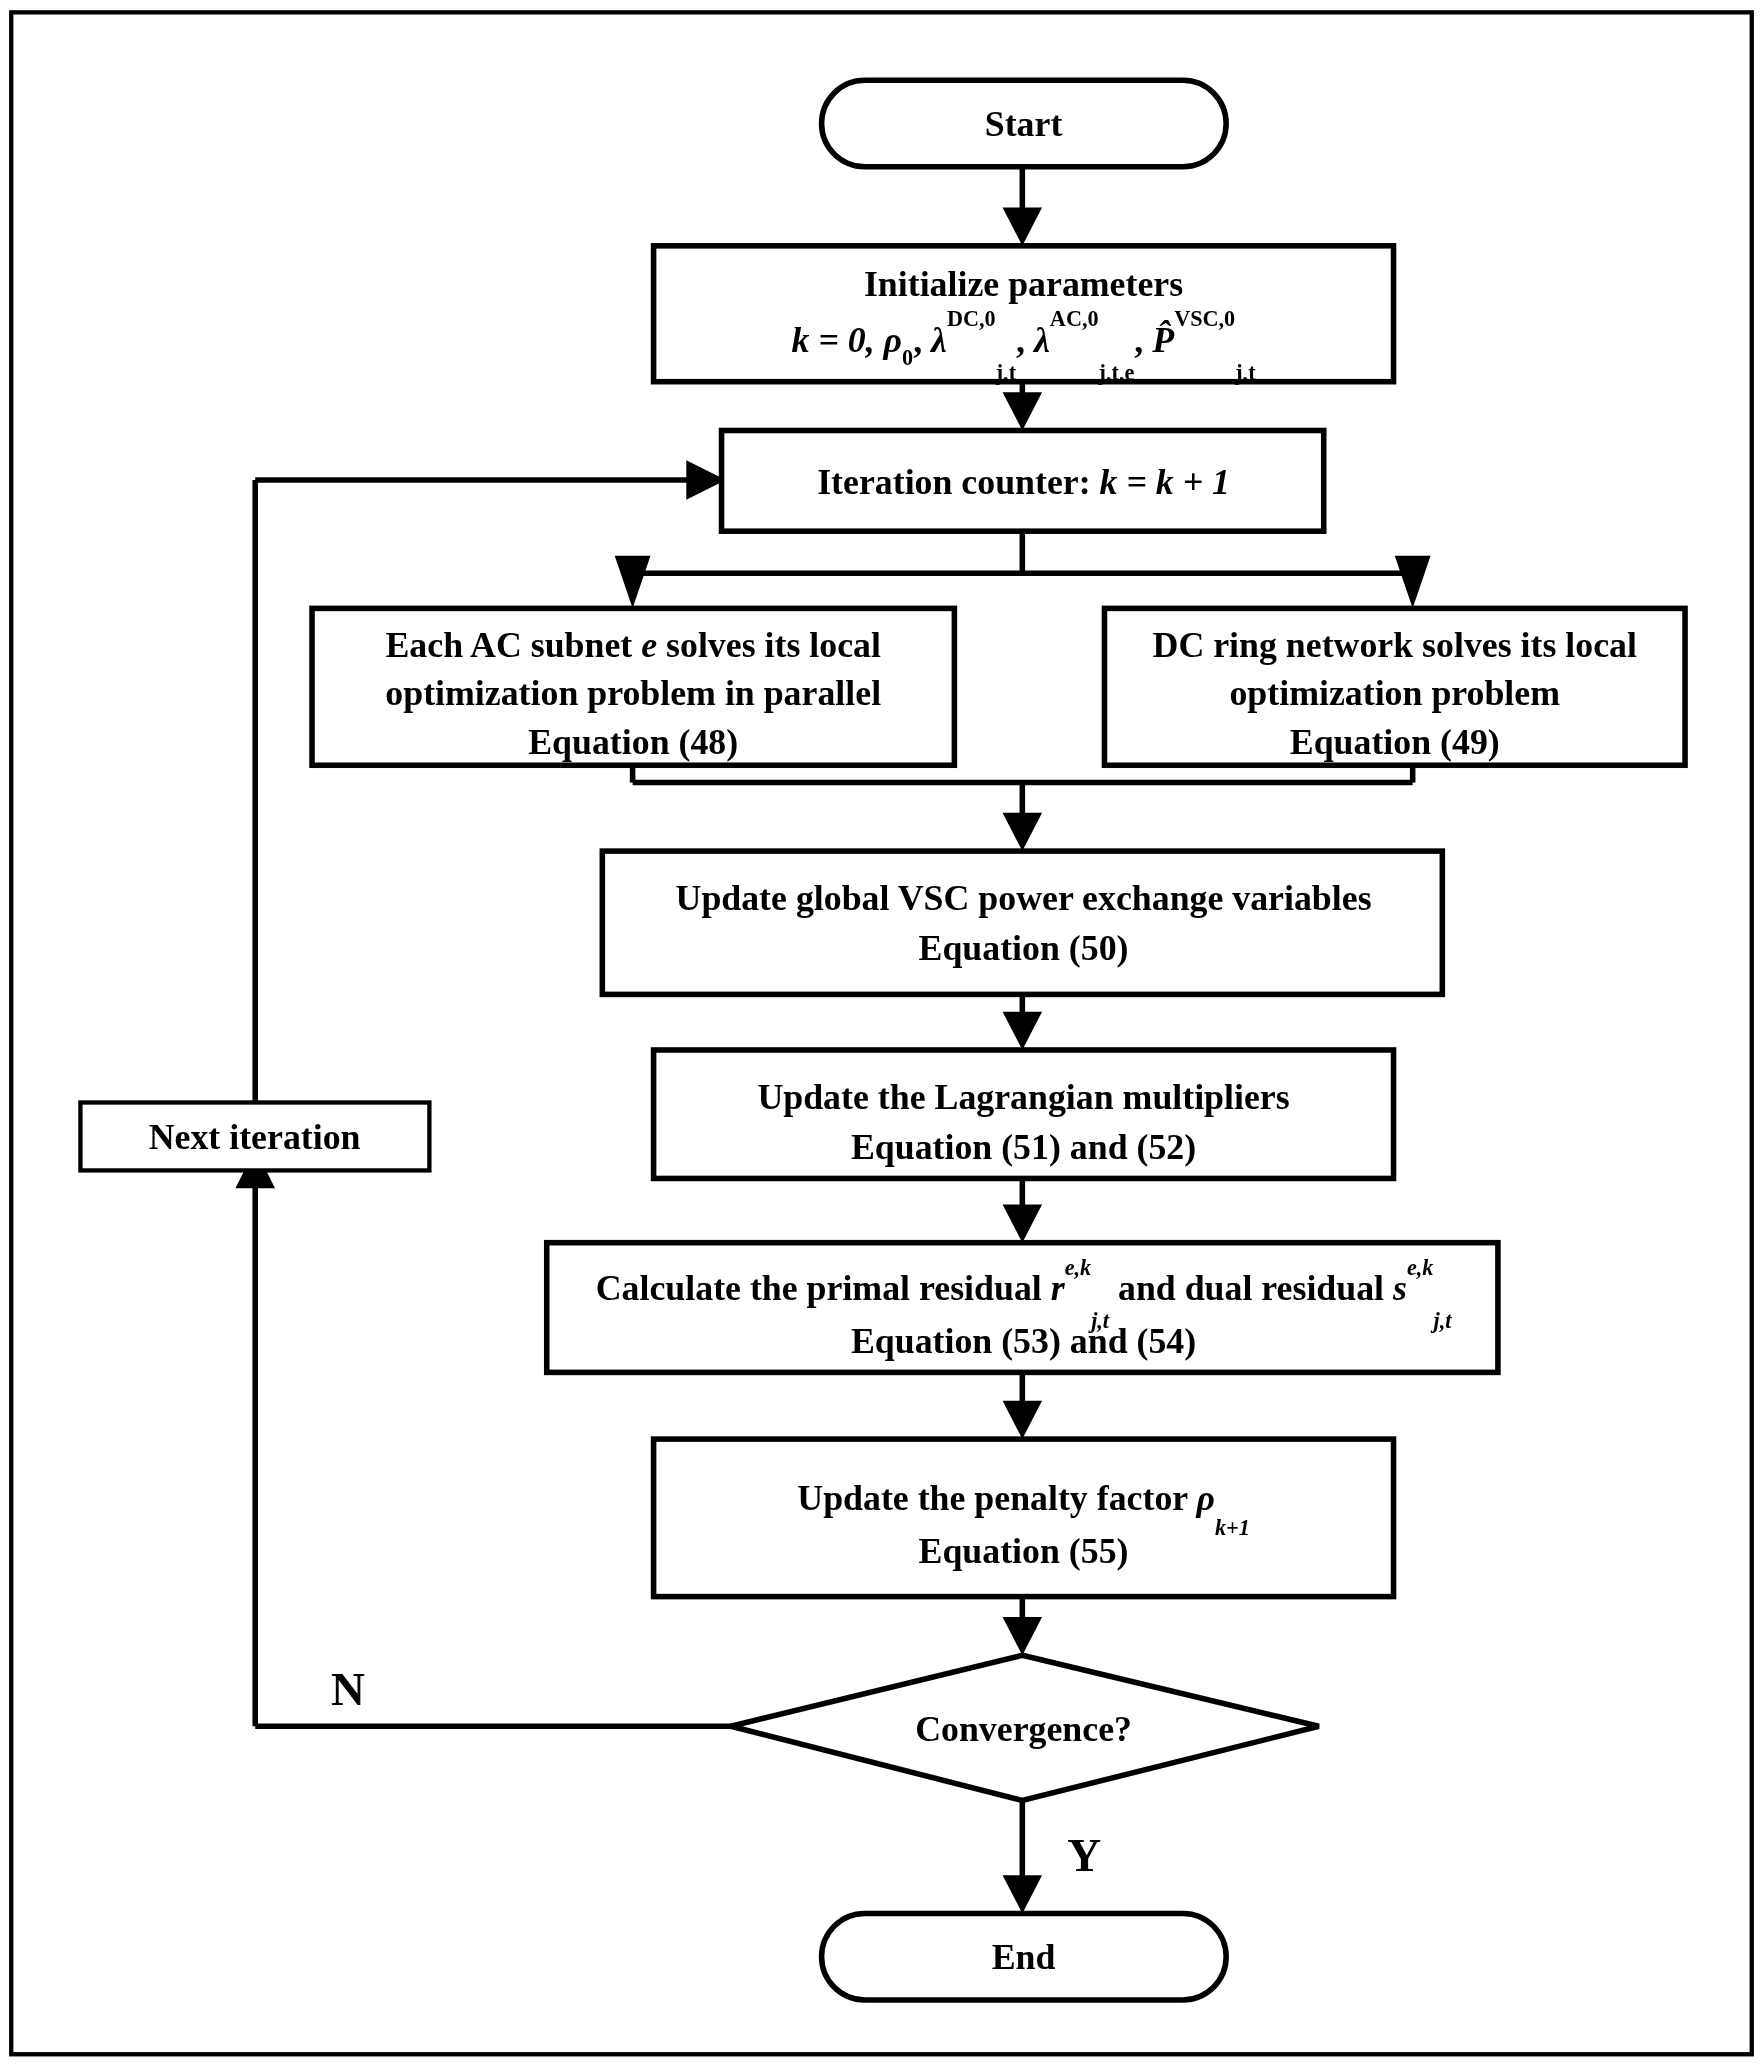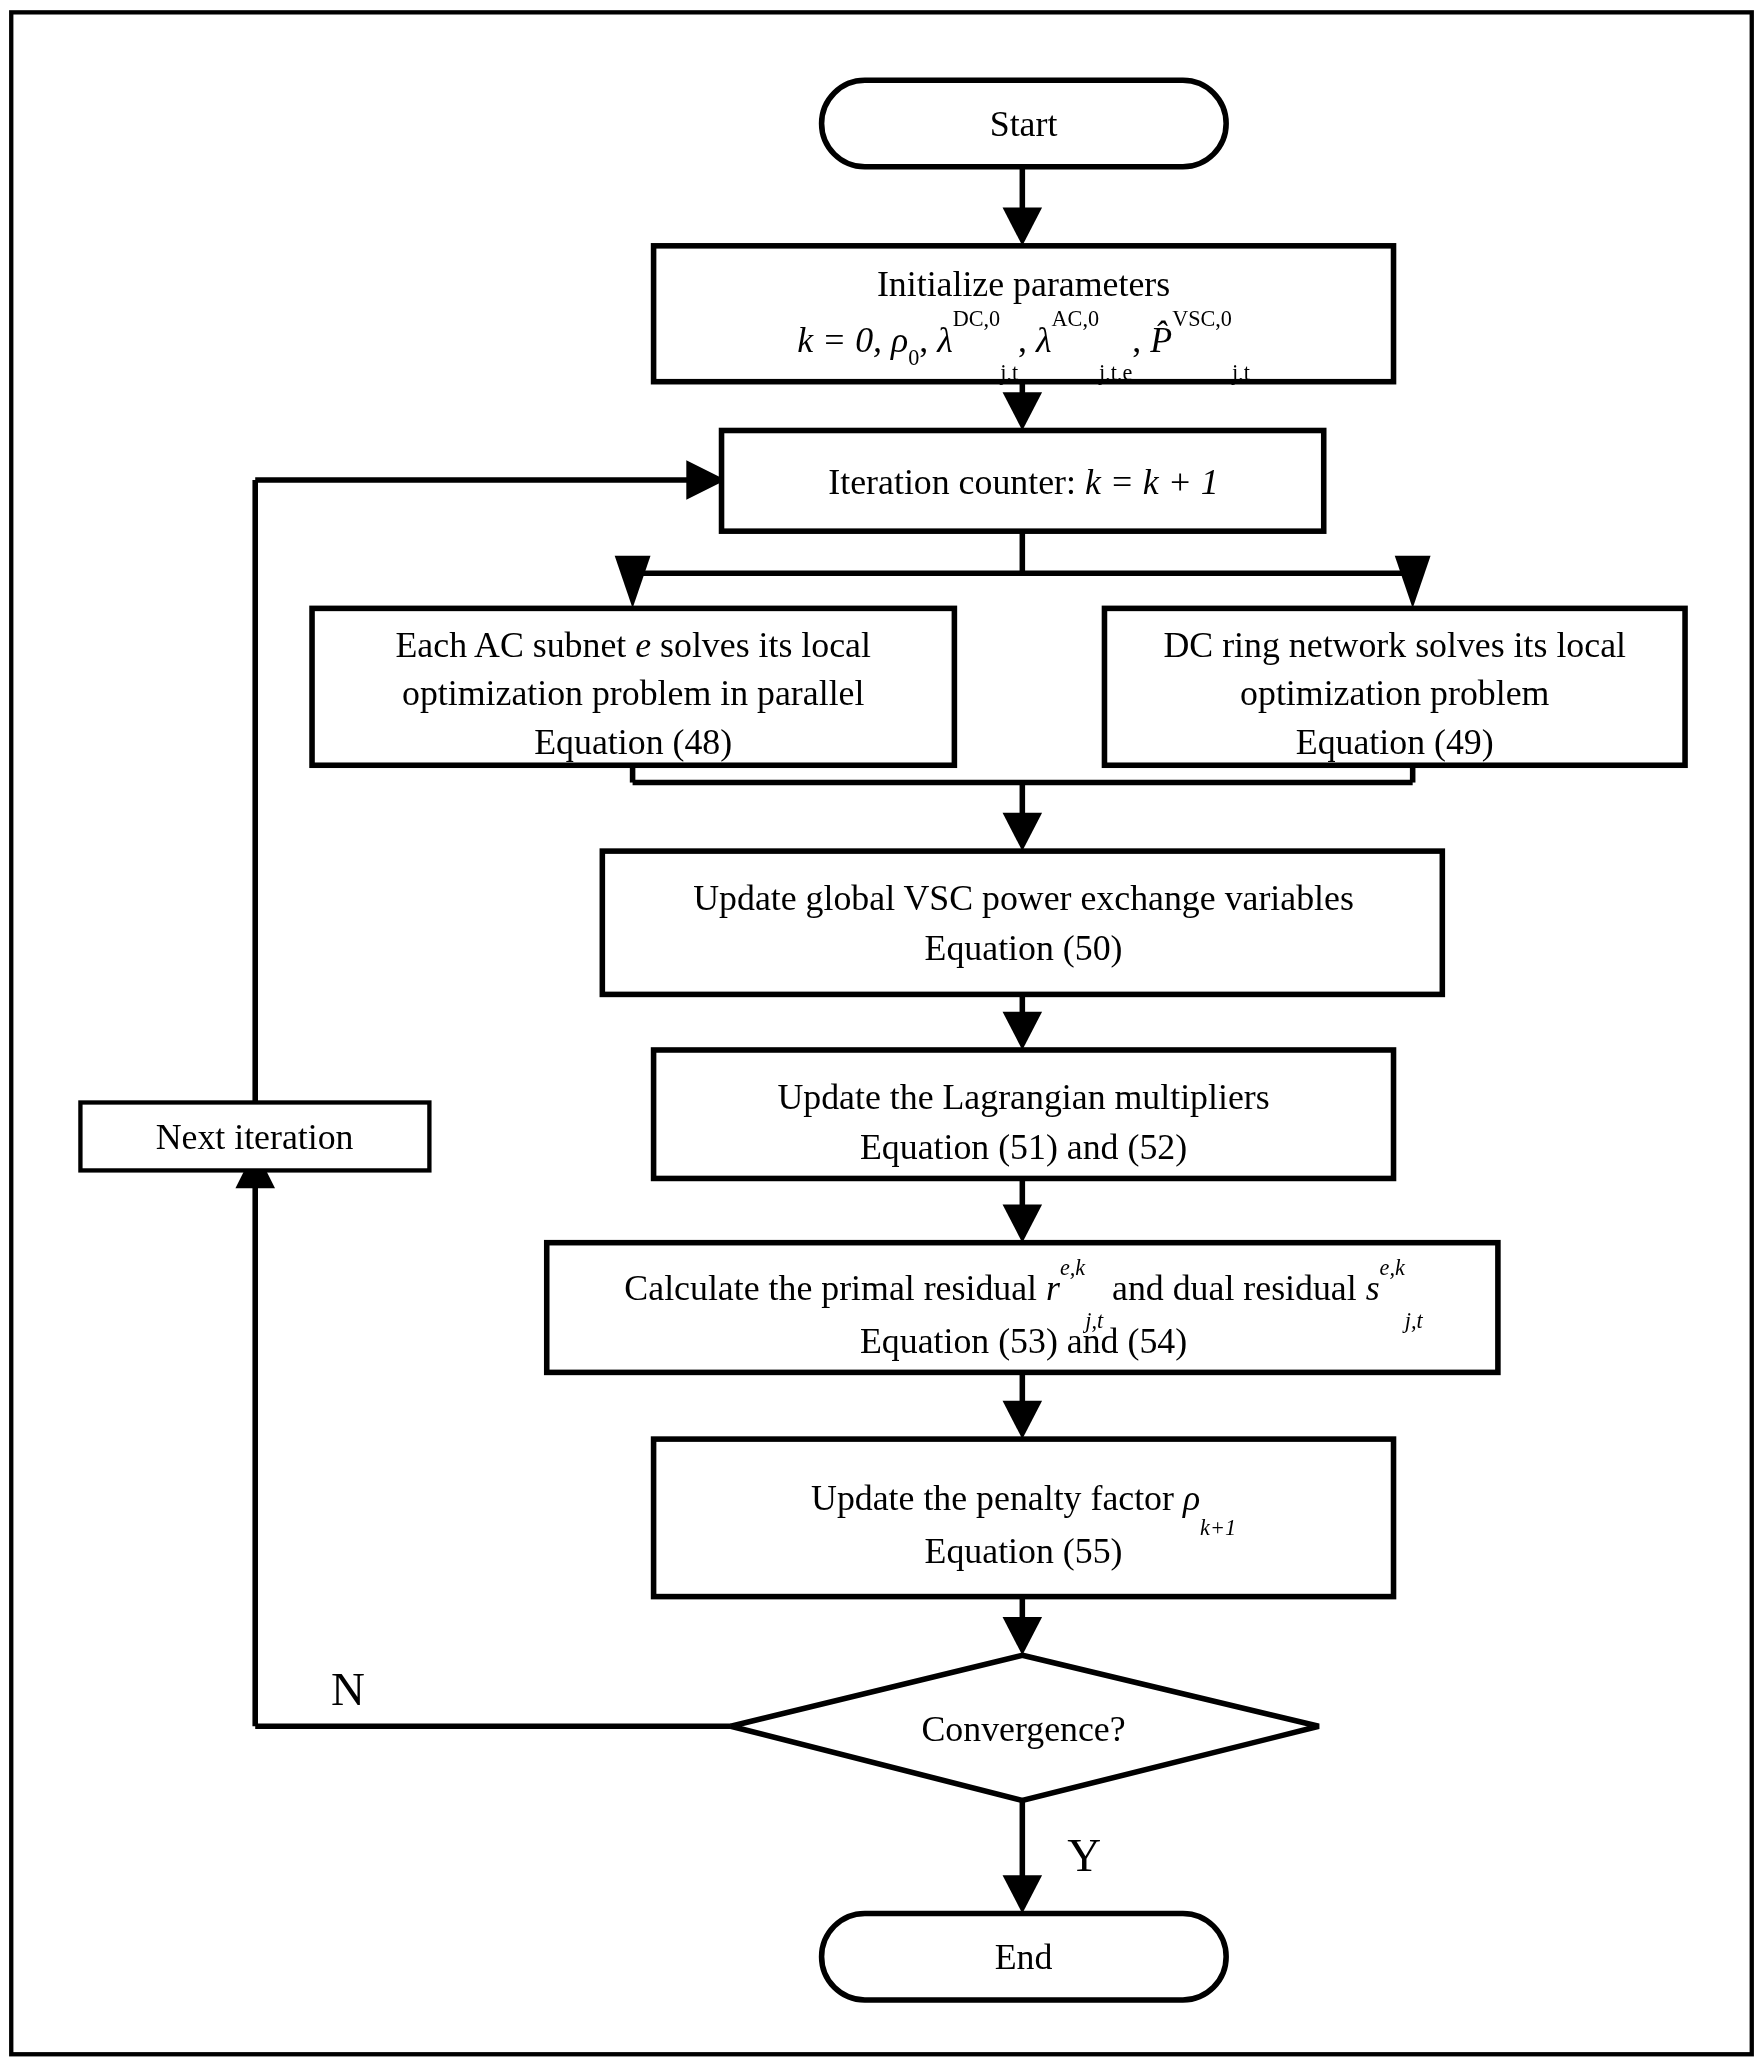--- a/index.html
+++ b/index.html
@@ -6,20 +6,21 @@
     margin: 0;
     padding: 0;
     background: #ffffff;
   }
   #stage {
     position: relative;
     width: 1763px;
     height: 2066px;
     background: #ffffff;
     overflow: hidden;
+    font-weight: bold;
   }
   #flow-svg {
     position: absolute;
     left: 0;
     top: 0;
     width: 1763px;
     height: 2066px;
   }
   .node-shape {
     fill: #ffffff;

